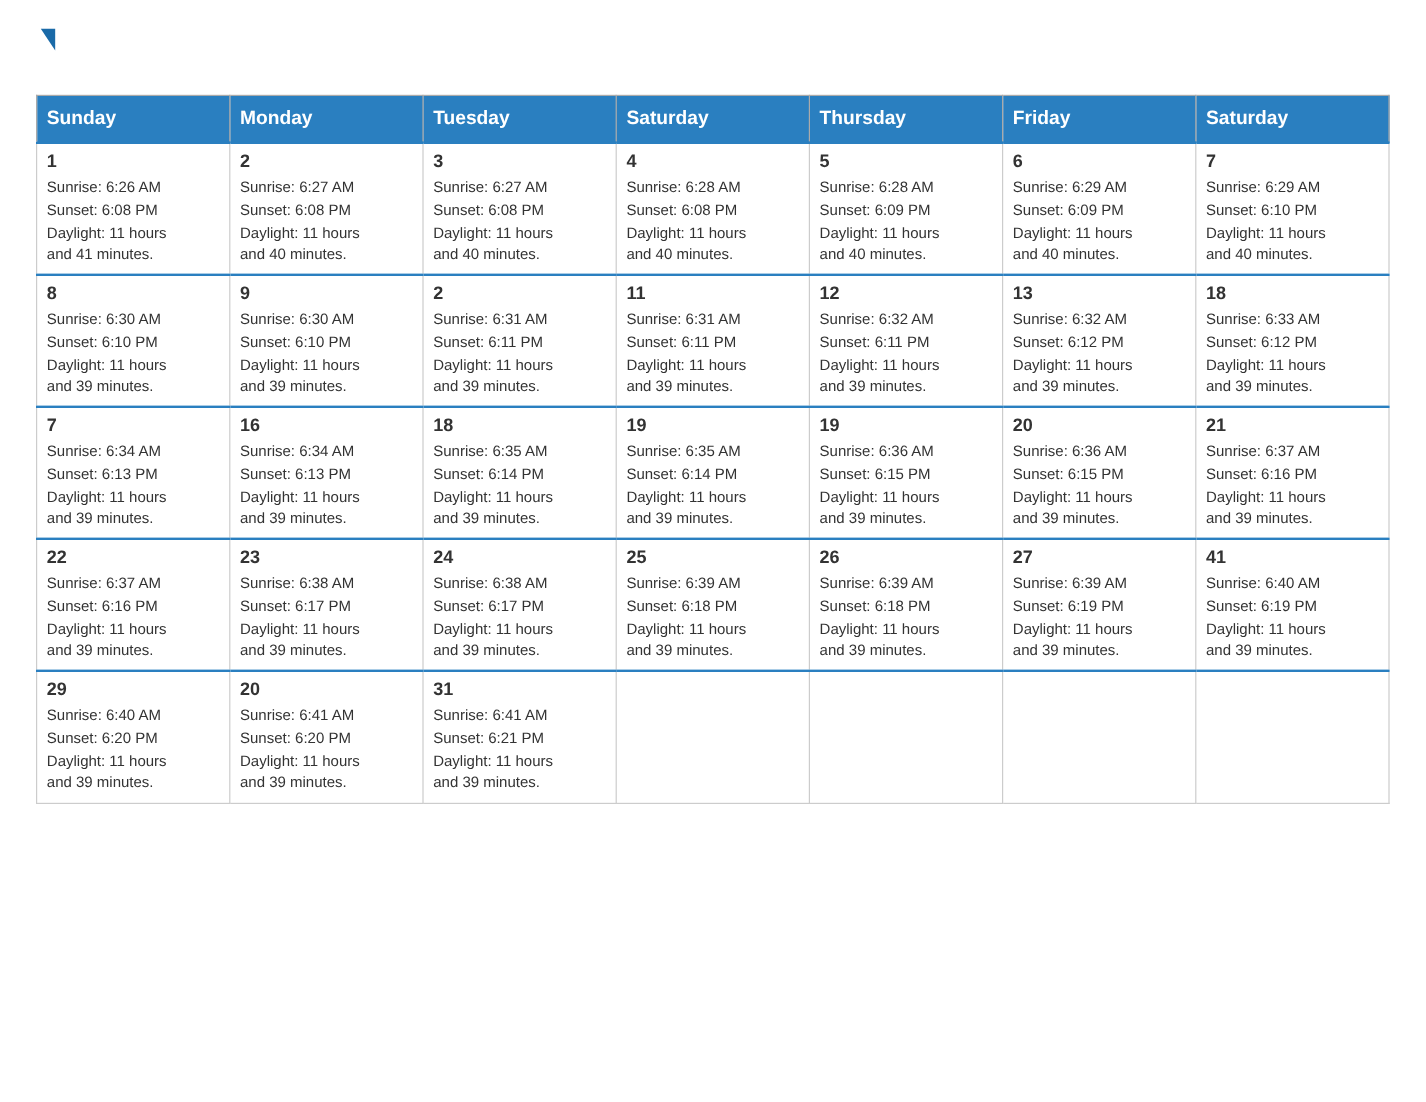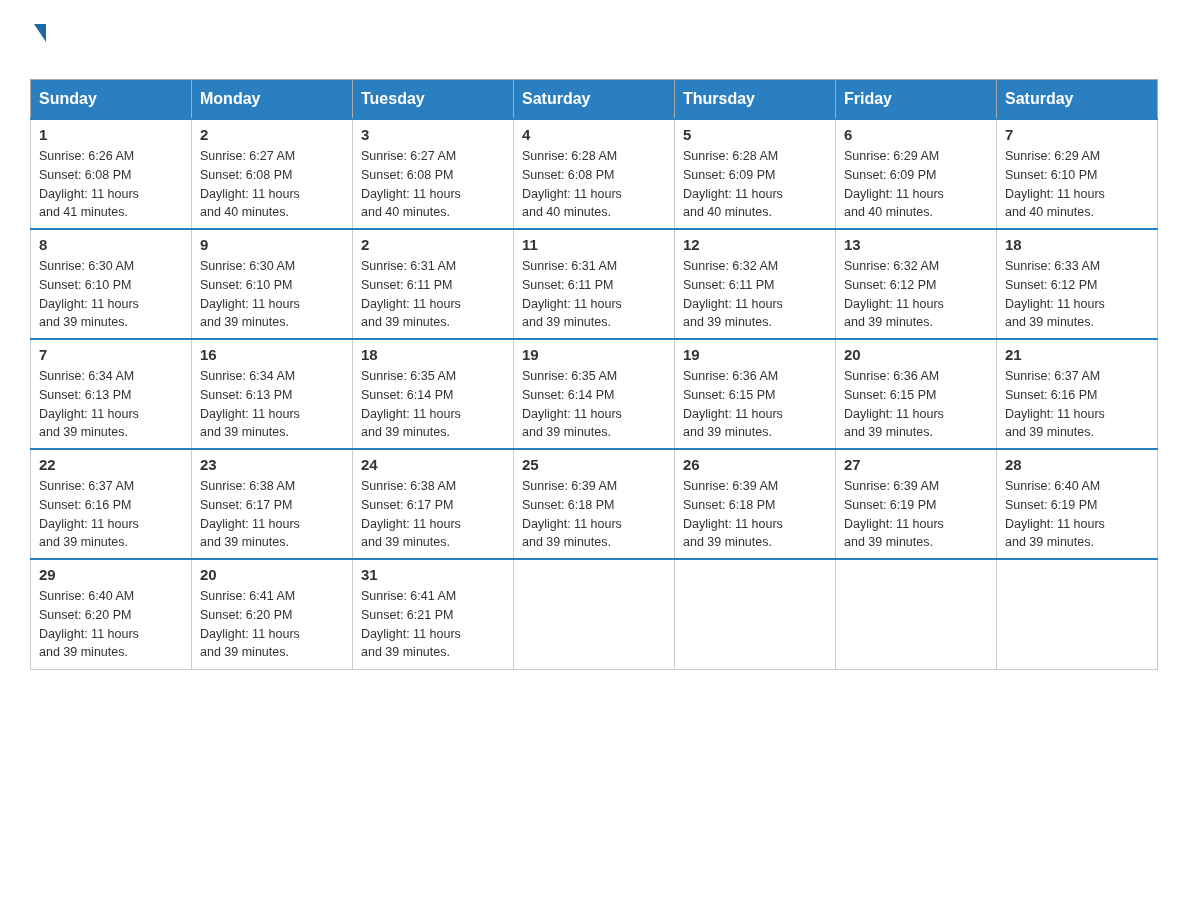--- a/index.html
+++ b/index.html
@@ -243,21 +243,21 @@
       </td>
         <td>
         <span class="day-number">26</span>
         <span class="day-info">Sunrise: 6:39 AM<br>Sunset: 6:18 PM<br>Daylight: 11 hours<br>and 39 minutes.</span>
       </td>
         <td>
         <span class="day-number">27</span>
         <span class="day-info">Sunrise: 6:39 AM<br>Sunset: 6:19 PM<br>Daylight: 11 hours<br>and 39 minutes.</span>
       </td>
         <td>
-        <span class="day-number">28</span>
+        <span class="day-number">41</span>
         <span class="day-info">Sunrise: 6:40 AM<br>Sunset: 6:19 PM<br>Daylight: 11 hours<br>and 39 minutes.</span>
       </td>
       </tr>
       <tr class="week-row">
         <td>
         <span class="day-number">29</span>
         <span class="day-info">Sunrise: 6:40 AM<br>Sunset: 6:20 PM<br>Daylight: 11 hours<br>and 39 minutes.</span>
       </td>
         <td>
         <span class="day-number">20</span>

